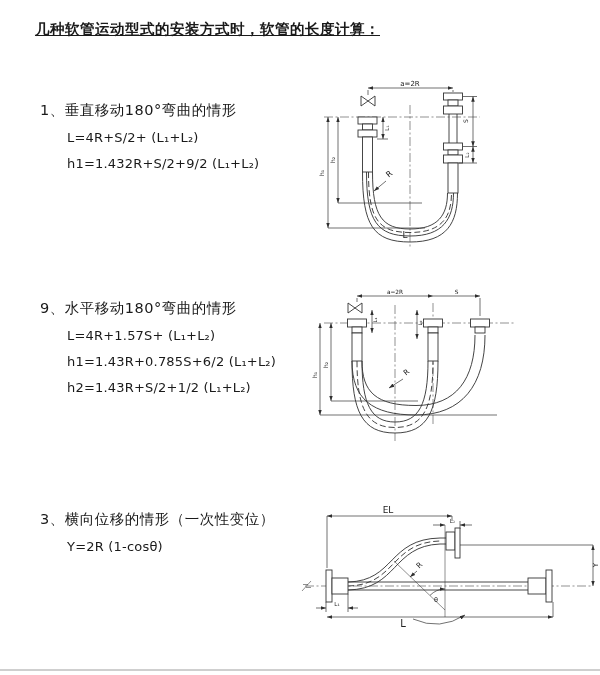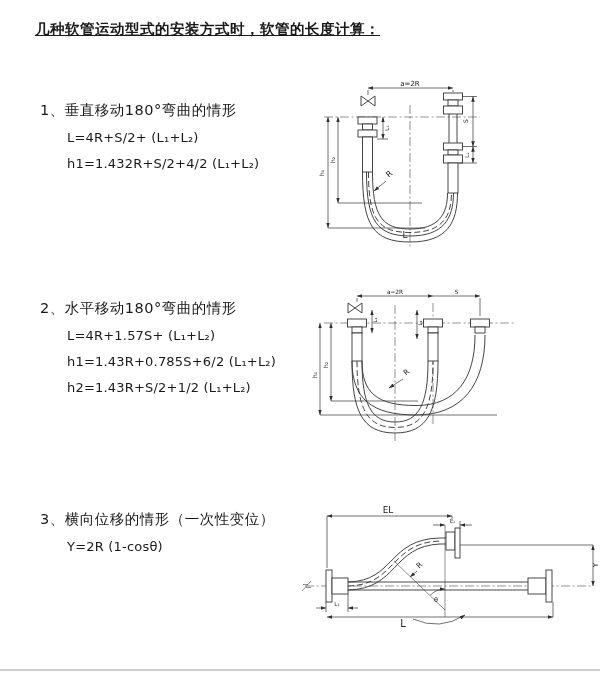--- a/index.html
+++ b/index.html
@@ -27,21 +27,21 @@
                  background:#cfcfcf; }
 </style>
 </head>
 <body>
 
 <div class="page-title">几种软管运动型式的安装方式时，软管的长度计算：</div>
 
 <div class="section-text" style="top:101px;">
   <div class="heading">1、垂直移动180°弯曲的情形</div>
   <div class="formula">L=4R+S/2+ (L₁+L₂)</div>
-  <div class="formula">h1=1.432R+S/2+4/2 (L₁+L₂)</div>
+  <div class="formula">h1=1.432R+S/2+9/2 (L₁+L₂)</div>
 </div>
 
 <svg class="diagram" style="left:310px; top:75px;" width="290" height="180" viewBox="0 0 290 180">
   <defs>
     <marker id="arr" viewBox="0 0 10 10" refX="9.5" refY="5" markerWidth="8" markerHeight="8" orient="auto-start-reverse">
       <path d="M0,1.8 L9.5,5 L0,8.2 Z" fill="#2e2e2e"></path>
     </marker>
     <pattern id="braid" width="4" height="4" patternUnits="userSpaceOnUse">
       <path d="M0,0 L4,4 M4,0 L0,4 M-1,3 L1,5 M3,-1 L5,1" stroke="#555" stroke-width="0.5" fill="none"></path>
     </pattern>
@@ -120,21 +120,21 @@
     <path class="dash" d="M58.5,97 C58.5,144 68,157.5 100,157.5 C132,157.5 141.5,142 141.5,118"></path>
   </g>
 
   <g class="dim">
     <text x="81" y="101" font-size="8" transform="rotate(-40 81 101)">R</text>
     <line x1="76" y1="106" x2="64" y2="116" marker-end="url(#arr)"></line>
   </g>
 </svg>
 
 <div class="section-text" style="top:299px;">
-  <div class="heading">2、水平移动180°弯曲的情形</div>
+  <div class="heading">9、水平移动180°弯曲的情形</div>
   <div class="formula">L=4R+1.57S+ (L₁+L₂)</div>
   <div class="formula">h1=1.43R+0.785S+6/2 (L₁+L₂)</div>
   <div class="formula">h2=1.43R+S/2+1/2 (L₁+L₂)</div>
 </div>
 
 <svg class="diagram" style="left:310px; top:283px;" width="290" height="165" viewBox="0 0 290 165">
   <g class="cl">
     <line x1="14" y1="40" x2="205" y2="40"></line>
     <line x1="85" y1="22" x2="85" y2="158"></line>
     <line x1="123" y1="20" x2="123" y2="143"></line>

